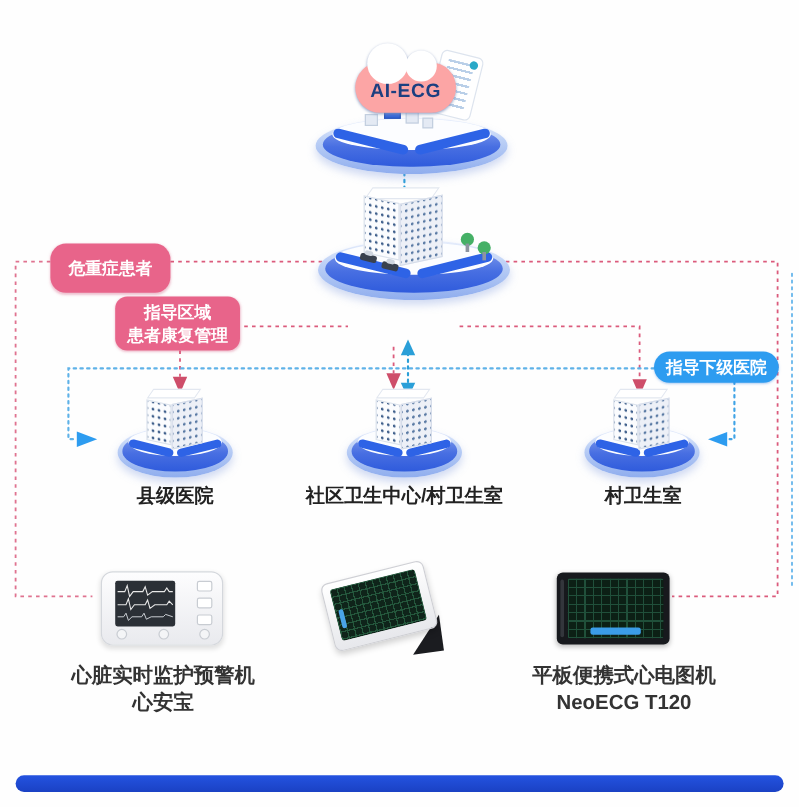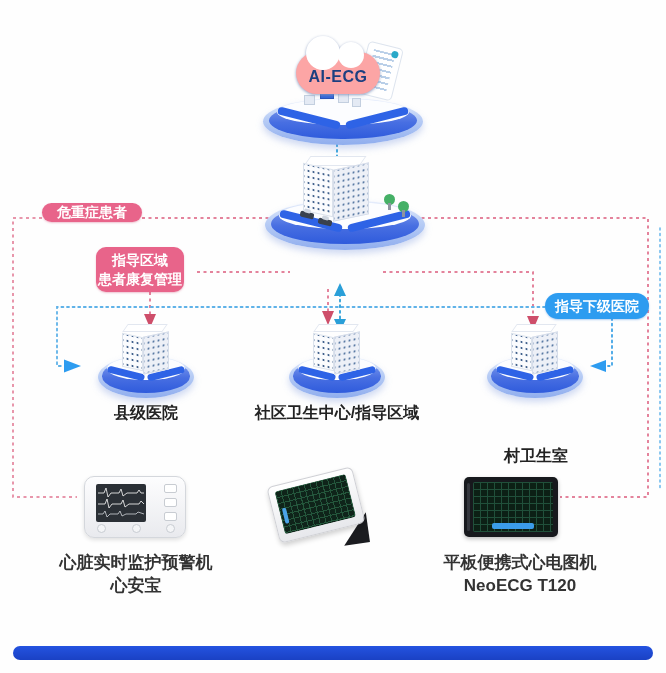--- a/index.html
+++ b/index.html
@@ -171,24 +171,24 @@
   <div class="bld bld-lg" style="left:301px;top:158px;">
     <i class="top"></i>
       <i class="f1"></i>
       <i class="f2"></i>
   </div>
   <div class="tree" style="left:384px;top:194px;"></div>
   <div class="tree" style="left:398px;top:201px;"></div>
   <div class="car" style="left:300px;top:212px;transform:rotate(14deg);"></div>
   <div class="car" style="left:318px;top:219px;transform:rotate(14deg);"></div>
 
-  <div class="pill pink" style="left:42px;top:203px;width:100px;height:19px;">
+  <div class="pill pink" style="left:42px;top:203px;width:100px;height:41px;">
     <span>危重症患者</span>
   </div>
-  <div class="pill pink" style="left:96px;top:247px;width:88px;height:45px;border-radius:10px;">
+  <div class="pill pink" style="left:96px;top:247px;width:104px;height:45px;border-radius:10px;">
     <span>指导区域</span>
     <span>患者康复管理</span>
   </div>
   <div class="pill blue" style="left:545px;top:293px;width:104px;height:26px;">
     <span>指导下级医院</span>
   </div>
 
   <div class="plat" style="left:98px;top:356px;width:96px;height:42px;">
     <i class="po"></i>
       <i class="pi"></i>
@@ -206,34 +206,34 @@
     <i class="po"></i>
       <i class="pi"></i>
       <i class="pw"></i>
       <i class="pv"></i>
   </div>
   <div class="bld bld-sm" style="left:311px;top:324px;">
     <i class="top"></i>
       <i class="f1"></i>
       <i class="f2"></i>
   </div>
-  <div class="node-label hosp-title" style="left:337px;top:403px;">社区卫生中心/指导区域</div>
+  <div class="node-label hosp-title" style="left:337px;top:403px;">社区卫生中心/村卫生室</div>
 
   <div class="plat" style="left:487px;top:356px;width:96px;height:42px;">
     <i class="po"></i>
       <i class="pi"></i>
       <i class="pw"></i>
       <i class="pv"></i>
   </div>
   <div class="bld bld-sm" style="left:509px;top:324px;">
     <i class="top"></i>
       <i class="f1"></i>
       <i class="f2"></i>
   </div>
-  <div class="node-label hosp-title" style="left:536px;top:403px;margin-top:43px;">村卫生室</div>
+  <div class="node-label hosp-title" style="left:536px;top:403px;">村卫生室</div>
 
 
   <div class="dev dev1">
     <div class="scr">
       <svg width="48" height="36" style="position:absolute;left:1px;top:1px;">
         <polyline points="1,8 7,8 9,3 11,12 14,8 22,8 24,4 26,11 30,8 40,8 42,5 44,8 47,8" fill="none" stroke="#e8e8e8" stroke-width="0.9"></polyline>
         <polyline points="1,19 8,19 10,14 12,23 15,19 24,19 26,15 28,22 32,19 42,19 44,16 47,19" fill="none" stroke="#e8e8e8" stroke-width="0.9"></polyline>
         <polyline points="1,29 6,29 8,26 10,32 13,29 21,29 23,26 25,31 29,29 39,29 41,27 47,29" fill="none" stroke="#cfd3d8" stroke-width="0.8"></polyline>
       </svg>
     </div>

